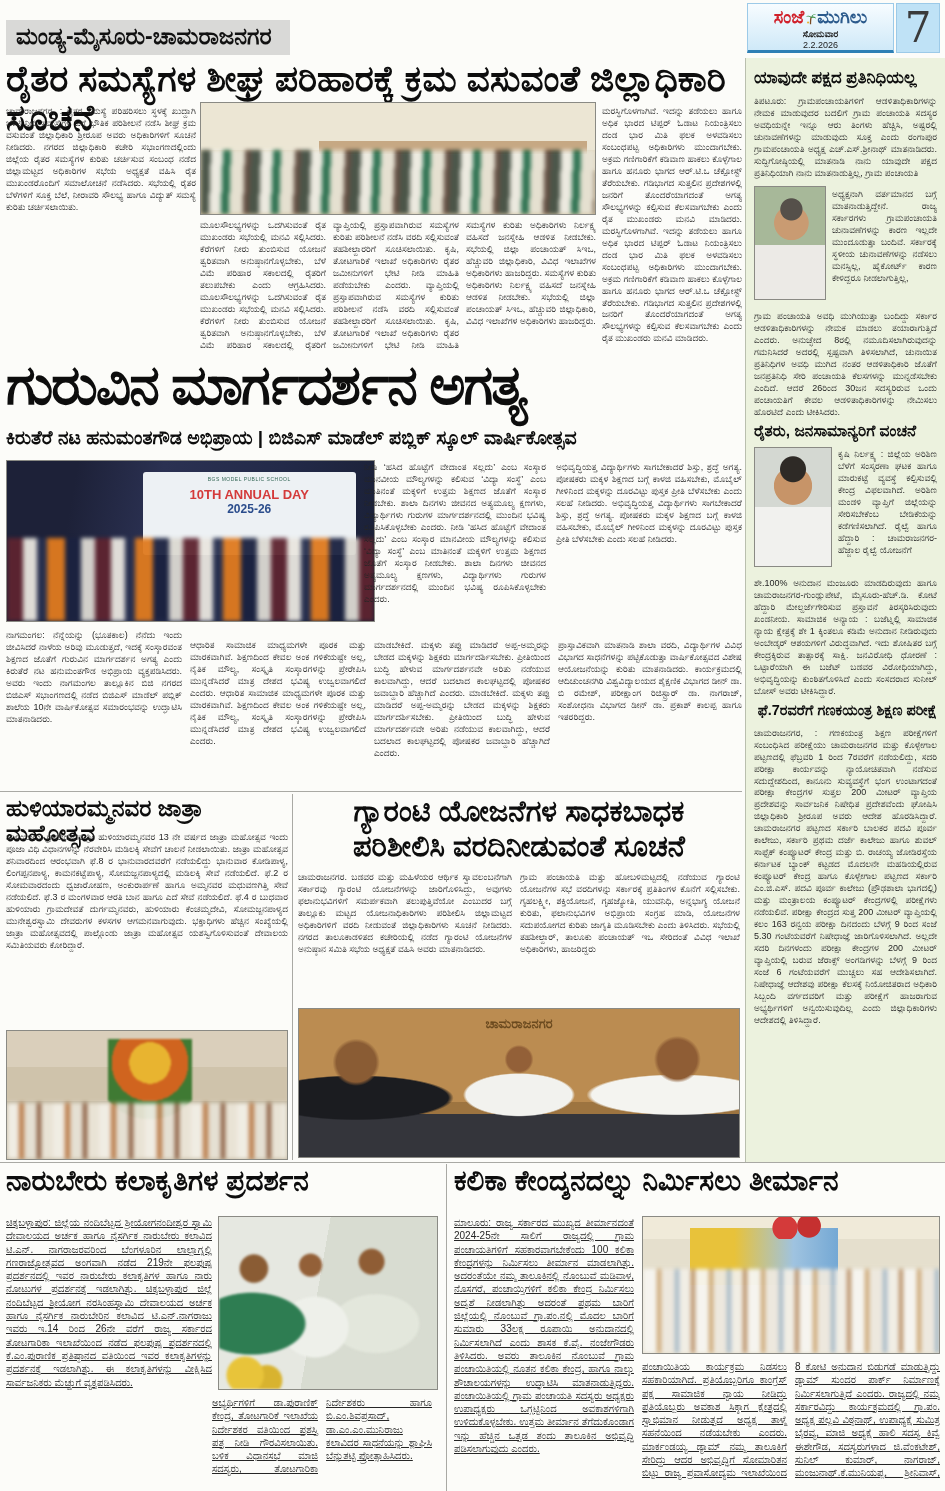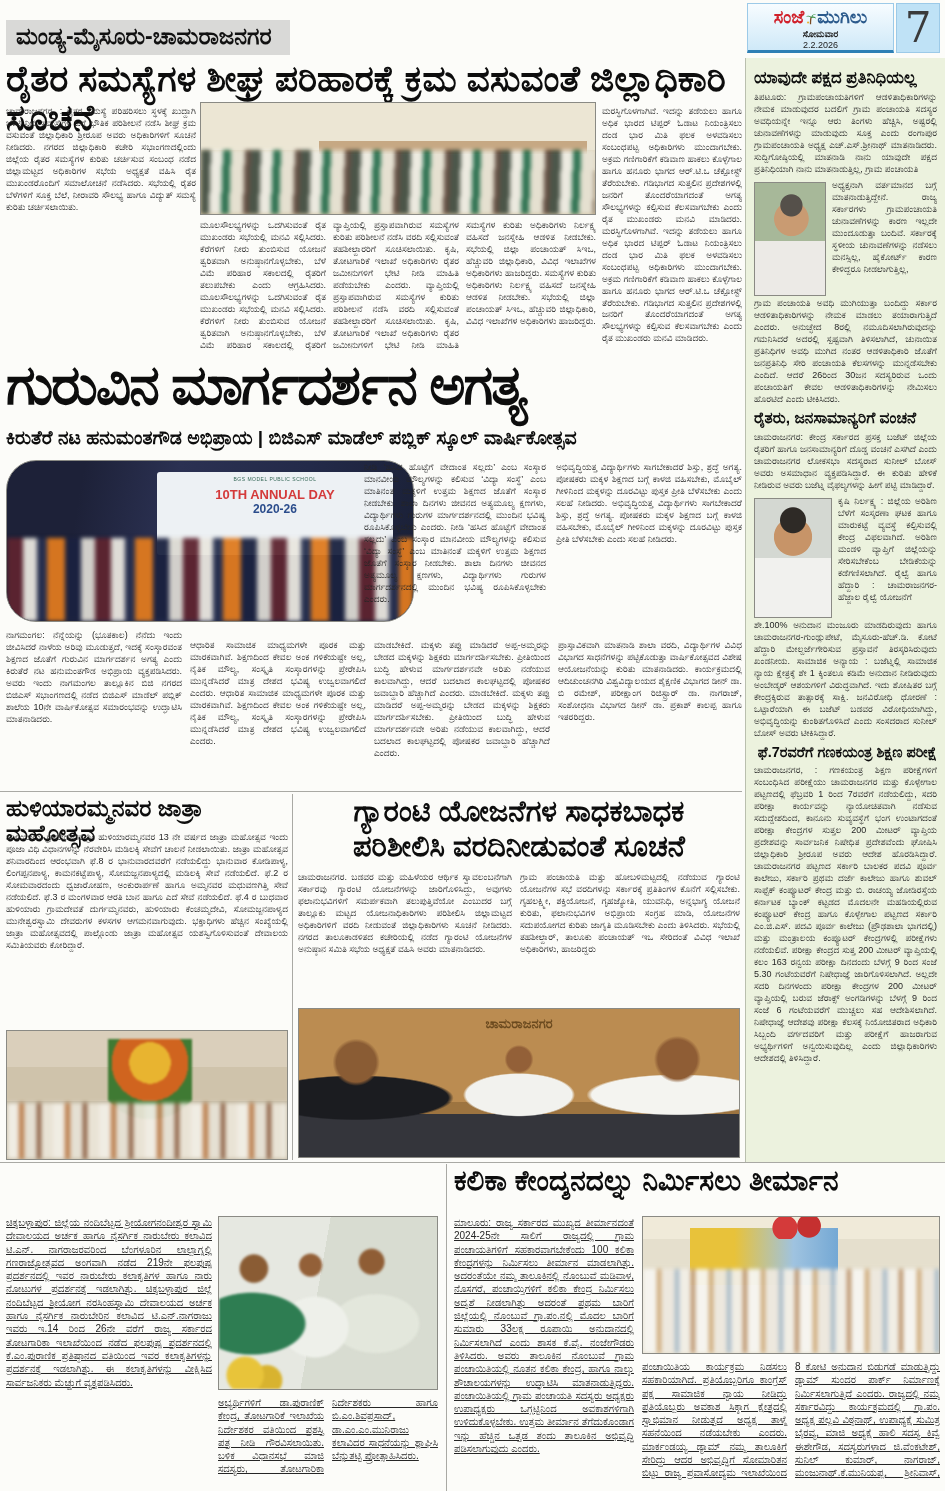--- a/index.html
+++ b/index.html
@@ -71,21 +71,21 @@
      background:linear-gradient(90deg,#e8c23a 0 30%,#9fc3e0 70%,#74a8d4);}
   .ph-group .balloons{position:absolute;left:42%;top:0;width:20%;height:16%;
      background:radial-gradient(circle at 30% 50%,#d43a3a 0 28%,rgba(0,0,0,0) 30%),
                 radial-gradient(circle at 70% 40%,#c53030 0 26%,rgba(0,0,0,0) 28%);}
   .ph-group .row{position:absolute;bottom:0;height:62%;left:0;right:0;opacity:.95;
      background:repeating-linear-gradient(90deg,#f7f6f1 0 14px,#c9a06a 14px 18px,#eee9df 18px 32px,#9eb4c6 32px 36px,#f2efe7 36px 48px,#b5885c 48px 52px);}
   
   .rail{background:#ecf2de;border-left:1px solid #b9bfae;padding:8px 8px 6px 8px;}
   .rail .rh{font-size:16.5px;font-weight:bold;line-height:1.15;margin:2px 0 5px 0;color:#0d0d0d;}
   .rail .rh2{font-size:15.5px;} .rail .rh3{font-size:14.5px;text-align:right;}
-  .rail .txt{margin-bottom:4px;}
+  .rail .txt{margin-bottom:4px;margin-top:9px;}
   .rport{float:left;margin:2px 6px 2px 0;position:relative;border:1px solid #8a8a84;}
   .clear{clear:both;}
   .vline{background:#a9a9a4;width:1px;}
   .hline{background:#a9a9a4;height:1px;}
   .q-head{font-size:29px;text-align:center;line-height:1.2;}
   svg{display:inline-block;vertical-align:-2px;}
 </style>
 </head>
 <body>
 
@@ -109,25 +109,25 @@
     <div class="dais"></div>
     <div class="crowd blur2"></div>
   </div>
   <div class="abs txt" style="left:200px;top:220px;width:126px;height:134px;">ಮೂಲಸೌಲಭ್ಯಗಳನ್ನು ಒದಗಿಸುವಂತೆ ರೈತ ಮುಖಂಡರು ಸಭೆಯಲ್ಲಿ ಮನವಿ ಸಲ್ಲಿಸಿದರು. ಕೆರೆಗಳಿಗೆ ನೀರು ತುಂಬಿಸುವ ಯೋಜನೆ ತ್ವರಿತವಾಗಿ ಅನುಷ್ಠಾನಗೊಳ್ಳಬೇಕು, ಬೆಳೆ ವಿಮೆ ಪರಿಹಾರ ಸಕಾಲದಲ್ಲಿ ರೈತರಿಗೆ ತಲುಪಬೇಕು ಎಂದು ಆಗ್ರಹಿಸಿದರು. ಮೂಲಸೌಲಭ್ಯಗಳನ್ನು ಒದಗಿಸುವಂತೆ ರೈತ ಮುಖಂಡರು ಸಭೆಯಲ್ಲಿ ಮನವಿ ಸಲ್ಲಿಸಿದರು. ಕೆರೆಗಳಿಗೆ ನೀರು ತುಂಬಿಸುವ ಯೋಜನೆ ತ್ವರಿತವಾಗಿ ಅನುಷ್ಠಾನಗೊಳ್ಳಬೇಕು, ಬೆಳೆ ವಿಮೆ ಪರಿಹಾರ ಸಕಾಲದಲ್ಲಿ ರೈತರಿಗೆ ತಲುಪಬೇಕು ಎಂದು ಆಗ್ರಹಿಸಿದರು.</div>
   <div class="abs txt" style="left:333px;top:220px;width:126px;height:134px;">ವ್ಯಾಪ್ತಿಯಲ್ಲಿ ಪ್ರಸ್ತಾಪವಾಗಿರುವ ಸಮಸ್ಯೆಗಳ ಕುರಿತು ಪರಿಶೀಲನೆ ನಡೆಸಿ ವರದಿ ಸಲ್ಲಿಸುವಂತೆ ತಹಶೀಲ್ದಾರರಿಗೆ ಸೂಚಿಸಲಾಯಿತು. ಕೃಷಿ, ತೋಟಗಾರಿಕೆ ಇಲಾಖೆ ಅಧಿಕಾರಿಗಳು ರೈತರ ಜಮೀನುಗಳಿಗೆ ಭೇಟಿ ನೀಡಿ ಮಾಹಿತಿ ಪಡೆಯಬೇಕು ಎಂದರು. ವ್ಯಾಪ್ತಿಯಲ್ಲಿ ಪ್ರಸ್ತಾಪವಾಗಿರುವ ಸಮಸ್ಯೆಗಳ ಕುರಿತು ಪರಿಶೀಲನೆ ನಡೆಸಿ ವರದಿ ಸಲ್ಲಿಸುವಂತೆ ತಹಶೀಲ್ದಾರರಿಗೆ ಸೂಚಿಸಲಾಯಿತು. ಕೃಷಿ, ತೋಟಗಾರಿಕೆ ಇಲಾಖೆ ಅಧಿಕಾರಿಗಳು ರೈತರ ಜಮೀನುಗಳಿಗೆ ಭೇಟಿ ನೀಡಿ ಮಾಹಿತಿ ಪಡೆಯಬೇಕು ಎಂದರು.</div>
   <div class="abs txt" style="left:466px;top:220px;width:130px;height:134px;">ಸಮಸ್ಯೆಗಳ ಕುರಿತು ಅಧಿಕಾರಿಗಳು ನಿರ್ಲಕ್ಷ್ಯ ವಹಿಸದೆ ಜನಸ್ನೇಹಿ ಆಡಳಿತ ನೀಡಬೇಕು. ಸಭೆಯಲ್ಲಿ ಜಿಲ್ಲಾ ಪಂಚಾಯತ್ ಸಿಇಒ, ಹೆಚ್ಚುವರಿ ಜಿಲ್ಲಾಧಿಕಾರಿ, ವಿವಿಧ ಇಲಾಖೆಗಳ ಅಧಿಕಾರಿಗಳು ಹಾಜರಿದ್ದರು. ಸಮಸ್ಯೆಗಳ ಕುರಿತು ಅಧಿಕಾರಿಗಳು ನಿರ್ಲಕ್ಷ್ಯ ವಹಿಸದೆ ಜನಸ್ನೇಹಿ ಆಡಳಿತ ನೀಡಬೇಕು. ಸಭೆಯಲ್ಲಿ ಜಿಲ್ಲಾ ಪಂಚಾಯತ್ ಸಿಇಒ, ಹೆಚ್ಚುವರಿ ಜಿಲ್ಲಾಧಿಕಾರಿ, ವಿವಿಧ ಇಲಾಖೆಗಳ ಅಧಿಕಾರಿಗಳು ಹಾಜರಿದ್ದರು.</div>
   <div class="abs txt" style="left:602px;top:106px;width:140px;height:250px;">ಮರಸ್ಥಿಗೊಳಗಾಗಿವೆ. ಇದನ್ನು ತಡೆಯಲು ಹಾಗೂ ಅಧಿಕ ಭಾರದ ಟಿಪ್ಪರ್ ಓಡಾಟ ನಿಯಂತ್ರಿಸಲು ದಂಡ ಭಾರ ಮಿತಿ ಫಲಕ ಅಳವಡಿಸಲು ಸಂಬಂಧಪಟ್ಟ ಅಧಿಕಾರಿಗಳು ಮುಂದಾಗಬೇಕು. ಅಕ್ರಮ ಗಣಿಗಾರಿಕೆಗೆ ಕಡಿವಾಣ ಹಾಕಲು ಕೊಳ್ಳೆಗಾಲ ಹಾಗೂ ಹನೂರು ಭಾಗದ ಆರ್.ಟಿ.ಒ ಚೆಕ್ಪೋಸ್ಟ್ ತೆರೆಯಬೇಕು. ಗಡಿಭಾಗದ ಸುತ್ತಲಿನ ಪ್ರದೇಶಗಳಲ್ಲಿ ಜನರಿಗೆ ತೊಂದರೆಯಾಗದಂತೆ ಅಗತ್ಯ ಸೌಲಭ್ಯಗಳನ್ನು ಕಲ್ಪಿಸುವ ಕೆಲಸವಾಗಬೇಕು ಎಂದು ರೈತ ಮುಖಂಡರು ಮನವಿ ಮಾಡಿದರು. ಮರಸ್ಥಿಗೊಳಗಾಗಿವೆ. ಇದನ್ನು ತಡೆಯಲು ಹಾಗೂ ಅಧಿಕ ಭಾರದ ಟಿಪ್ಪರ್ ಓಡಾಟ ನಿಯಂತ್ರಿಸಲು ದಂಡ ಭಾರ ಮಿತಿ ಫಲಕ ಅಳವಡಿಸಲು ಸಂಬಂಧಪಟ್ಟ ಅಧಿಕಾರಿಗಳು ಮುಂದಾಗಬೇಕು. ಅಕ್ರಮ ಗಣಿಗಾರಿಕೆಗೆ ಕಡಿವಾಣ ಹಾಕಲು ಕೊಳ್ಳೆಗಾಲ ಹಾಗೂ ಹನೂರು ಭಾಗದ ಆರ್.ಟಿ.ಒ ಚೆಕ್ಪೋಸ್ಟ್ ತೆರೆಯಬೇಕು. ಗಡಿಭಾಗದ ಸುತ್ತಲಿನ ಪ್ರದೇಶಗಳಲ್ಲಿ ಜನರಿಗೆ ತೊಂದರೆಯಾಗದಂತೆ ಅಗತ್ಯ ಸೌಲಭ್ಯಗಳನ್ನು ಕಲ್ಪಿಸುವ ಕೆಲಸವಾಗಬೇಕು ಎಂದು ರೈತ ಮುಖಂಡರು ಮನವಿ ಮಾಡಿದರು.</div>
 
   <div class="abs hl" style="left:6px;top:356px;width:736px;font-size:55px;letter-spacing:-2px;">ಗುರುವಿನ ಮಾರ್ಗದರ್ಶನ ಅಗತ್ಯ</div>
   <div class="abs hl" style="left:6px;top:428px;width:736px;font-size:19px;">ಕಿರುತೆರೆ ನಟ ಹನುಮಂತಗೌಡ ಅಭಿಪ್ರಾಯ | ಬಿಜಿಎಸ್ ಮಾಡೆಲ್ ಪಬ್ಲಿಕ್ ಸ್ಕೂಲ್ ವಾರ್ಷಿಕೋತ್ಸವ</div>
-  <div class="ph ph-bgs" style="left:6px;top:460px;width:408px;height:162px;border-radius:30px;">
+  <div class="ph ph-bgs" style="left:6px;top:460px;width:369px;height:162px;">
     <div class="banner">
       <div class="t0">BGS MODEL PUBLIC SCHOOL</div>
       <div class="t1">10TH ANNUAL DAY</div>
-      <div class="t2">2020-26</div>
+      <div class="t2">2025-26</div>
     </div>
     <div class="figs blur2"></div>
   </div>
   <div class="abs txt" style="left:364px;top:462px;width:182px;height:174px;">ನೀಡಿ ‘ಹಸಿದ ಹೊಟ್ಟೆಗೆ ವೇದಾಂತ ಸಲ್ಲದು’ ಎಂಬ ಸಂಸ್ಕಾರ ಮಾನವೀಯ ಮೌಲ್ಯಗಳನ್ನು ಕಲಿಸುವ ‘ವಿದ್ಯಾ ಸಂಸ್ಥೆ’ ಎಂಬ ಮಾತಿನಂತೆ ಮಕ್ಕಳಿಗೆ ಉತ್ತಮ ಶಿಕ್ಷಣದ ಜೊತೆಗೆ ಸಂಸ್ಕಾರ ನೀಡಬೇಕು. ಶಾಲಾ ದಿನಗಳು ಜೀವನದ ಅತ್ಯಮೂಲ್ಯ ಕ್ಷಣಗಳು, ವಿದ್ಯಾರ್ಥಿಗಳು ಗುರುಗಳ ಮಾರ್ಗದರ್ಶನದಲ್ಲಿ ಮುಂದಿನ ಭವಿಷ್ಯ ರೂಪಿಸಿಕೊಳ್ಳಬೇಕು ಎಂದರು. ನೀಡಿ ‘ಹಸಿದ ಹೊಟ್ಟೆಗೆ ವೇದಾಂತ ಸಲ್ಲದು’ ಎಂಬ ಸಂಸ್ಕಾರ ಮಾನವೀಯ ಮೌಲ್ಯಗಳನ್ನು ಕಲಿಸುವ ‘ವಿದ್ಯಾ ಸಂಸ್ಥೆ’ ಎಂಬ ಮಾತಿನಂತೆ ಮಕ್ಕಳಿಗೆ ಉತ್ತಮ ಶಿಕ್ಷಣದ ಜೊತೆಗೆ ಸಂಸ್ಕಾರ ನೀಡಬೇಕು. ಶಾಲಾ ದಿನಗಳು ಜೀವನದ ಅತ್ಯಮೂಲ್ಯ ಕ್ಷಣಗಳು, ವಿದ್ಯಾರ್ಥಿಗಳು ಗುರುಗಳ ಮಾರ್ಗದರ್ಶನದಲ್ಲಿ ಮುಂದಿನ ಭವಿಷ್ಯ ರೂಪಿಸಿಕೊಳ್ಳಬೇಕು ಎಂದರು.</div>
   <div class="abs txt" style="left:556px;top:462px;width:186px;height:174px;">ಅಭಿವೃದ್ಧಿಯತ್ತ ವಿದ್ಯಾರ್ಥಿಗಳು ಸಾಗಬೇಕಾದರೆ ಶಿಸ್ತು, ಶ್ರದ್ಧೆ ಅಗತ್ಯ. ಪೋಷಕರು ಮಕ್ಕಳ ಶಿಕ್ಷಣದ ಬಗ್ಗೆ ಕಾಳಜಿ ವಹಿಸಬೇಕು, ಮೊಬೈಲ್ ಗೀಳಿನಿಂದ ಮಕ್ಕಳನ್ನು ದೂರವಿಟ್ಟು ಪುಸ್ತಕ ಪ್ರೀತಿ ಬೆಳೆಸಬೇಕು ಎಂದು ಸಲಹೆ ನೀಡಿದರು. ಅಭಿವೃದ್ಧಿಯತ್ತ ವಿದ್ಯಾರ್ಥಿಗಳು ಸಾಗಬೇಕಾದರೆ ಶಿಸ್ತು, ಶ್ರದ್ಧೆ ಅಗತ್ಯ. ಪೋಷಕರು ಮಕ್ಕಳ ಶಿಕ್ಷಣದ ಬಗ್ಗೆ ಕಾಳಜಿ ವಹಿಸಬೇಕು, ಮೊಬೈಲ್ ಗೀಳಿನಿಂದ ಮಕ್ಕಳನ್ನು ದೂರವಿಟ್ಟು ಪುಸ್ತಕ ಪ್ರೀತಿ ಬೆಳೆಸಬೇಕು ಎಂದು ಸಲಹೆ ನೀಡಿದರು.</div>
   <div class="abs txt" style="left:6px;top:630px;width:176px;height:158px;">ನಾಗಮಂಗಲ: ನೆನ್ನೆಯನ್ನು (ಭೂತಕಾಲ) ನೆನೆದು ಇಂದು ಜೀವಿಸಿದರೆ ನಾಳೆಯ ಅರಿವು ಮೂಡುತ್ತದೆ, ಇದಕ್ಕೆ ಸಂಸ್ಕಾರವಂತ ಶಿಕ್ಷಣದ ಜೊತೆಗೆ ಗುರುವಿನ ಮಾರ್ಗದರ್ಶನ ಅಗತ್ಯ ಎಂದು ಕಿರುತೆರೆ ನಟ ಹನುಮಂತಗೌಡ ಅಭಿಪ್ರಾಯ ವ್ಯಕ್ತಪಡಿಸಿದರು. ಅವರು ಇಂದು ನಾಗಮಂಗಲ ತಾಲ್ಲೂಕಿನ ಬಿಜಿ ನಗರದ ಬಿಜಿಎಸ್ ಸಭಾಂಗಣದಲ್ಲಿ ನಡೆದ ಬಿಜಿಎಸ್ ಮಾಡೆಲ್ ಪಬ್ಲಿಕ್ ಶಾಲೆಯ 10ನೇ ವಾರ್ಷಿಕೋತ್ಸವ ಸಮಾರಂಭವನ್ನು ಉದ್ಘಾಟಿಸಿ ಮಾತನಾಡಿದರು.</div>
   <div class="abs txt" style="left:190px;top:640px;width:176px;height:148px;">ಆಧಾರಿತ ಸಾಮಾಜಿಕ ಮಾಧ್ಯಮಗಳೇ ಪೂರಕ ಮತ್ತು ಮಾರಕವಾಗಿವೆ. ಶಿಕ್ಷಣದಿಂದ ಕೇವಲ ಅಂಕ ಗಳಿಕೆಯಷ್ಟೇ ಅಲ್ಲ, ನೈತಿಕ ಮೌಲ್ಯ, ಸಂಸ್ಕೃತಿ ಸಂಸ್ಕಾರಗಳನ್ನು ಪ್ರೇರೇಪಿಸಿ ಮುನ್ನಡೆಸಿದರೆ ಮಾತ್ರ ದೇಶದ ಭವಿಷ್ಯ ಉಜ್ವಲವಾಗಲಿದೆ ಎಂದರು. ಆಧಾರಿತ ಸಾಮಾಜಿಕ ಮಾಧ್ಯಮಗಳೇ ಪೂರಕ ಮತ್ತು ಮಾರಕವಾಗಿವೆ. ಶಿಕ್ಷಣದಿಂದ ಕೇವಲ ಅಂಕ ಗಳಿಕೆಯಷ್ಟೇ ಅಲ್ಲ, ನೈತಿಕ ಮೌಲ್ಯ, ಸಂಸ್ಕೃತಿ ಸಂಸ್ಕಾರಗಳನ್ನು ಪ್ರೇರೇಪಿಸಿ ಮುನ್ನಡೆಸಿದರೆ ಮಾತ್ರ ದೇಶದ ಭವಿಷ್ಯ ಉಜ್ವಲವಾಗಲಿದೆ ಎಂದರು.</div>
   <div class="abs txt" style="left:374px;top:640px;width:176px;height:148px;">ಮಾಡಬೇಕಿದೆ. ಮಕ್ಕಳು ತಪ್ಪು ಮಾಡಿದರೆ ಅಪ್ಪ-ಅಮ್ಮರನ್ನು ಬೇಡದ ಮಕ್ಕಳನ್ನು ಶಿಕ್ಷಕರು ಮಾರ್ಗದರ್ಶಿಸಬೇಕು. ಪ್ರೀತಿಯಿಂದ ಬುದ್ಧಿ ಹೇಳುವ ಮಾರ್ಗದರ್ಶನವೇ ಅರಿತು ನಡೆಯುವ ಕಾಲವಾಗಿದ್ದು, ಆದರೆ ಬದಲಾದ ಕಾಲಘಟ್ಟದಲ್ಲಿ ಪೋಷಕರ ಜವಾಬ್ದಾರಿ ಹೆಚ್ಚಾಗಿದೆ ಎಂದರು. ಮಾಡಬೇಕಿದೆ. ಮಕ್ಕಳು ತಪ್ಪು ಮಾಡಿದರೆ ಅಪ್ಪ-ಅಮ್ಮರನ್ನು ಬೇಡದ ಮಕ್ಕಳನ್ನು ಶಿಕ್ಷಕರು ಮಾರ್ಗದರ್ಶಿಸಬೇಕು. ಪ್ರೀತಿಯಿಂದ ಬುದ್ಧಿ ಹೇಳುವ ಮಾರ್ಗದರ್ಶನವೇ ಅರಿತು ನಡೆಯುವ ಕಾಲವಾಗಿದ್ದು, ಆದರೆ ಬದಲಾದ ಕಾಲಘಟ್ಟದಲ್ಲಿ ಪೋಷಕರ ಜವಾಬ್ದಾರಿ ಹೆಚ್ಚಾಗಿದೆ ಎಂದರು.</div>
   <div class="abs txt" style="left:558px;top:640px;width:184px;height:148px;">ಪ್ರಾಸ್ತಾವಿಕವಾಗಿ ಮಾತನಾಡಿ ಶಾಲಾ ವರದಿ, ವಿದ್ಯಾರ್ಥಿಗಳ ವಿವಿಧ ವಿಭಾಗದ ಸಾಧನೆಗಳನ್ನು ಪಟ್ಟಿಕೊಡುತ್ತಾ ವಾರ್ಷಿಕೋತ್ಸವದ ವಿಶೇಷ ಆಯೋಜನೆಯನ್ನು ಕುರಿತು ಮಾತನಾಡಿದರು. ಕಾರ್ಯಕ್ರಮದಲ್ಲಿ ಆದಿಚುಂಚನಗಿರಿ ವಿಶ್ವವಿದ್ಯಾಲಯದ ಶೈಕ್ಷಣಿಕ ವಿಭಾಗದ ಡೀನ್ ಡಾ. ಬಿ ರಮೇಶ್, ಪರೀಕ್ಷಾಂಗ ರಿಜಿಸ್ಟ್ರಾರ್ ಡಾ. ನಾಗರಾಜ್, ಸಂಶೋಧನಾ ವಿಭಾಗದ ಡೀನ್ ಡಾ. ಪ್ರಕಾಶ್ ಕಾಲಪ್ಪ ಹಾಗೂ ಇತರರಿದ್ದರು.</div>
 
@@ -150,37 +150,37 @@
   </div>
 
   <div class="abs rail" style="left:745px;top:58px;width:200px;height:1104px;overflow:hidden;">
     <div class="rh">ಯಾವುದೇ ಪಕ್ಷದ ಪ್ರತಿನಿಧಿಯಲ್ಲ</div>
     <div class="txt">ತಿಪಟೂರು: ಗ್ರಾಮಪಂಚಾಯತಿಗಳಿಗೆ ಆಡಳಿತಾಧಿಕಾರಿಗಳನ್ನು ನೇಮಕ ಮಾಡುವುದರ ಬದಲಿಗೆ ಗ್ರಾಮ ಪಂಚಾಯತಿ ಸದಸ್ಯರ ಅವಧಿಯನ್ನೇ ಇನ್ನೂ ಆರು ತಿಂಗಳು ಹೆಚ್ಚಿಸಿ, ಅಷ್ಟರಲ್ಲಿ ಚುನಾವಣೆಗಳನ್ನು ಮಾಡುವುದು ಸೂಕ್ತ ಎಂದು ರಂಗಾಪುರ ಗ್ರಾಮಪಂಚಾಯತಿ ಅಧ್ಯಕ್ಷ ಎಚ್.ಎಸ್.ಶ್ರೀನಾಥ್ ಮಾತನಾಡಿದರು. ಸುದ್ದಿಗೋಷ್ಠಿಯಲ್ಲಿ ಮಾತನಾಡಿ ನಾನು ಯಾವುದೇ ಪಕ್ಷದ ಪ್ರತಿನಿಧಿಯಾಗಿ ನಾನು ಮಾತನಾಡುತ್ತಿಲ್ಲ, ಗ್ರಾಮ ಪಂಚಾಯತಿ</div>
     <div class="rport ph-portrait1" style="width:70px;height:112px;"></div>
     <div class="txt">ಅಧ್ಯಕ್ಷನಾಗಿ ವರ್ತಮಾನದ ಬಗ್ಗೆ ಮಾತನಾಡುತ್ತಿದ್ದೇನೆ. ರಾಜ್ಯ ಸರ್ಕಾರಗಳು ಗ್ರಾಮಪಂಚಾಯತಿ ಚುನಾವಣೆಗಳನ್ನು ಕಾರಣ ಇಲ್ಲದೇ ಮುಂದೂಡುತ್ತಾ ಬಂದಿವೆ. ಸರ್ಕಾರಕ್ಕೆ ಸ್ಥಳೀಯ ಚುನಾವಣೆಗಳನ್ನು ನಡೆಸಲು ಮನಸ್ಸಿಲ್ಲ, ಹೈಕೋರ್ಟ್ ಕಾರಣ ಕೇಳಿದ್ದರೂ ನೀಡಲಾಗುತ್ತಿಲ್ಲ,</div>
     <div class="clear"></div>
     <div class="txt">ಗ್ರಾಮ ಪಂಚಾಯತಿ ಅವಧಿ ಮುಗಿಯುತ್ತಾ ಬಂದಿದ್ದು ಸರ್ಕಾರ ಆಡಳಿತಾಧಿಕಾರಿಗಳನ್ನು ನೇಮಕ ಮಾಡಲು ತಯಾರಾಗುತ್ತಿದೆ ಎಂದರು. ಅನುಚ್ಛೇದ 8ರಲ್ಲಿ ನಮೂದಿಸಲಾಗಿರುವುದನ್ನು ಗಮನಿಸಿದರೆ ಅದರಲ್ಲಿ ಸ್ಪಷ್ಟವಾಗಿ ತಿಳಿಸಲಾಗಿದೆ, ಚುನಾಯಿತ ಪ್ರತಿನಿಧಿಗಳ ಅವಧಿ ಮುಗಿದ ನಂತರ ಆಡಳಿತಾಧಿಕಾರಿ ಜೊತೆಗೆ ಜನಪ್ರತಿನಿಧಿ ಸೇರಿ ಪಂಚಾಯತಿ ಕೆಲಸಗಳನ್ನು ಮುನ್ನಡೆಸಬೇಕು ಎಂದಿದೆ. ಆದರೆ 26ರಿಂದ 30ಜನ ಸದಸ್ಯರಿರುವ ಒಂದು ಪಂಚಾಯತಿಗೆ ಕೇವಲ ಆಡಳಿತಾಧಿಕಾರಿಗಳನ್ನು ನೇಮಿಸಲು ಹೊರಟಿದೆ ಎಂದು ಟೀಕಿಸಿದರು.</div>
     <div class="rh rh2">ರೈತರು, ಜನಸಾಮಾನ್ಯರಿಗೆ ವಂಚನೆ</div>
-    <div class="txt">ಚಾಮರಾಜನಗರ: ಕೇಂದ್ರ ಸರ್ಕಾರದ ಪ್ರಸಕ್ತ ಬಜೆಟ್ ಜಿಲ್ಲೆಯ ರೈತರಿಗೆ ಹಾಗೂ ಜನಸಾಮಾನ್ಯರಿಗೆ ದೊಡ್ಡ ವಂಚನೆ ಎಸಗಿದೆ ಎಂದು ಚಾಮರಾಜನಗರ ಲೋಕಸಭಾ ಸದಸ್ಯರಾದ ಸುನೀಲ್ ಬೋಸ್ ಅವರು ಅಸಮಾಧಾನ ವ್ಯಕ್ತಪಡಿಸಿದ್ದಾರೆ. ಈ ಕುರಿತು ಹೇಳಿಕೆ ನೀಡಿರುವ ಅವರು ಬಜೆಟ್ನ ವೈಫಲ್ಯಗಳನ್ನು ಹೀಗೆ ಪಟ್ಟಿ ಮಾಡಿದ್ದಾರೆ.</div>
     <div class="rport ph-portrait2" style="width:76px;height:118px;"></div>
     <div class="txt">ಕೃಷಿ ನಿರ್ಲಕ್ಷ್ಯ : ಜಿಲ್ಲೆಯ ಅರಿಶಿಣ ಬೆಳೆಗೆ ಸಂಸ್ಕರಣಾ ಘಟಕ ಹಾಗೂ ಮಾರುಕಟ್ಟೆ ವ್ಯವಸ್ಥೆ ಕಲ್ಪಿಸುವಲ್ಲಿ ಕೇಂದ್ರ ವಿಫಲವಾಗಿದೆ. ಅರಿಶಿಣ ಮಂಡಳಿ ವ್ಯಾಪ್ತಿಗೆ ಜಿಲ್ಲೆಯನ್ನು ಸೇರಿಸಬೇಕೆಂಬ ಬೇಡಿಕೆಯನ್ನು ಕಡೆಗಣಿಸಲಾಗಿದೆ. ರೈಲ್ವೆ ಹಾಗೂ ಹೆದ್ದಾರಿ : ಚಾಮರಾಜನಗರ-ಹೆಜ್ಜಾಲ ರೈಲ್ವೆ ಯೋಜನೆಗೆ</div>
     <div class="clear"></div>
     <div class="txt">ಶೇ.100% ಅನುದಾನ ಮಂಜೂರು ಮಾಡದಿರುವುದು ಹಾಗೂ ಚಾಮರಾಜನಗರ-ಗುಂಡ್ಲುಪೇಟೆ, ಮೈಸೂರು-ಹೆಚ್.ಡಿ. ಕೋಟೆ ಹೆದ್ದಾರಿ ಮೇಲ್ದರ್ಜೆಗೇರಿಸುವ ಪ್ರಸ್ತಾವನೆ ತಿರಸ್ಕರಿಸಿರುವುದು ಖಂಡನೀಯ. ಸಾಮಾಜಿಕ ಅನ್ಯಾಯ : ಬಜೆಟ್ನಲ್ಲಿ ಸಾಮಾಜಿಕ ನ್ಯಾಯ ಕ್ಷೇತ್ರಕ್ಕೆ ಶೇ 1 ಕ್ಕಿಂತಲೂ ಕಡಿಮೆ ಅನುದಾನ ನೀಡಿರುವುದು ಅಂಬೇಡ್ಕರ್ ಆಶಯಗಳಿಗೆ ವಿರುದ್ಧವಾಗಿದೆ. ಇದು ಶೋಷಿತರ ಬಗ್ಗೆ ಕೇಂದ್ರಕ್ಕಿರುವ ತಾತ್ಸಾರಕ್ಕೆ ಸಾಕ್ಷಿ. ಜನವಿರೋಧಿ ಧೋರಣೆ : ಒಟ್ಟಾರೆಯಾಗಿ ಈ ಬಜೆಟ್ ಬಡವರ ವಿರೋಧಿಯಾಗಿದ್ದು, ಅಭಿವೃದ್ಧಿಯನ್ನು ಕುಂಠಿತಗೊಳಿಸಿದೆ ಎಂದು ಸಂಸದರಾದ ಸುನೀಲ್ ಬೋಸ್ ಅವರು ಟೀಕಿಸಿದ್ದಾರೆ.</div>
     <div class="rh rh3">ಫೆ.7ರವರೆಗೆ ಗಣಕಯಂತ್ರ ಶಿಕ್ಷಣ ಪರೀಕ್ಷೆ</div>
     <div class="txt">ಚಾಮರಾಜನಗರ, : ಗಣಕಯಂತ್ರ ಶಿಕ್ಷಣ ಪರೀಕ್ಷೆಗಳಿಗೆ ಸಂಬಂಧಿಸಿದ ಪರೀಕ್ಷೆಯು ಚಾಮರಾಜನಗರ ಮತ್ತು ಕೊಳ್ಳೇಗಾಲ ಪಟ್ಟಣದಲ್ಲಿ ಫೆಬ್ರವರಿ 1 ರಿಂದ 7ರವರೆಗೆ ನಡೆಯಲಿದ್ದು, ಸದರಿ ಪರೀಕ್ಷಾ ಕಾರ್ಯವನ್ನು ನ್ಯಾಯೋಚಿತವಾಗಿ ನಡೆಸುವ ಸದುದ್ದೇಶದಿಂದ, ಕಾನೂನು ಸುವ್ಯವಸ್ಥೆಗೆ ಭಂಗ ಉಂಟಾಗದಂತೆ ಪರೀಕ್ಷಾ ಕೇಂದ್ರಗಳ ಸುತ್ತಲ 200 ಮೀಟರ್ ವ್ಯಾಪ್ತಿಯ ಪ್ರದೇಶವನ್ನು ಸಾರ್ವಜನಿಕ ನಿಷೇಧಿತ ಪ್ರದೇಶವೆಂದು ಘೋಷಿಸಿ ಜಿಲ್ಲಾಧಿಕಾರಿ ಶ್ರೀರೂಪ ಅವರು ಆದೇಶ ಹೊರಡಿಸಿದ್ದಾರೆ. ಚಾಮರಾಜನಗರ ಪಟ್ಟಣದ ಸರ್ಕಾರಿ ಬಾಲಕರ ಪದವಿ ಪೂರ್ವ ಕಾಲೇಜು, ಸರ್ಕಾರಿ ಪ್ರಥಮ ದರ್ಜೆ ಕಾಲೇಜು ಹಾಗೂ ಶುವಲ್ ಸಾಫ್ಟೆಕ್ ಕಂಪ್ಯೂಟರ್ ಕೇಂದ್ರ ಮತ್ತು ಬಿ. ರಾಚಯ್ಯ ಜೋಡಿರಸ್ತೆಯ ಕರ್ನಾಟಕ ಬ್ಯಾಂಕ್ ಕಟ್ಟಡದ ಮೊದಲನೇ ಮಹಡಿಯಲ್ಲಿರುವ ಕಂಪ್ಯೂಟರ್ ಕೇಂದ್ರ ಹಾಗೂ ಕೊಳ್ಳೇಗಾಲ ಪಟ್ಟಣದ ಸರ್ಕಾರಿ ಎಂ.ಜಿ.ಎಸ್. ಪದವಿ ಪೂರ್ವ ಕಾಲೇಜು (ಪ್ರೌಢಶಾಲಾ ಭಾಗದಲ್ಲಿ) ಮತ್ತು ಮಂತ್ರಾಲಯ ಕಂಪ್ಯೂಟರ್ ಕೇಂದ್ರಗಳಲ್ಲಿ ಪರೀಕ್ಷೆಗಳು ನಡೆಯಲಿವೆ. ಪರೀಕ್ಷಾ ಕೇಂದ್ರದ ಸುತ್ತ 200 ಮೀಟರ್ ವ್ಯಾಪ್ತಿಯಲ್ಲಿ ಕಲಂ 163 ರನ್ವಯ ಪರೀಕ್ಷಾ ದಿನದಂದು ಬೆಳಗ್ಗೆ 9 ರಿಂದ ಸಂಜೆ 5.30 ಗಂಟೆಯವರೆಗೆ ನಿಷೇಧಾಜ್ಞೆ ಜಾರಿಗೊಳಿಸಲಾಗಿದೆ. ಅಲ್ಲದೇ ಸದರಿ ದಿನಗಳಂದು ಪರೀಕ್ಷಾ ಕೇಂದ್ರಗಳ 200 ಮೀಟರ್ ವ್ಯಾಪ್ತಿಯಲ್ಲಿ ಬರುವ ಜೆರಾಕ್ಸ್ ಅಂಗಡಿಗಳನ್ನು ಬೆಳಗ್ಗೆ 9 ರಿಂದ ಸಂಜೆ 6 ಗಂಟೆಯವರೆಗೆ ಮುಚ್ಚಲು ಸಹ ಆದೇಶಿಸಲಾಗಿದೆ. ನಿಷೇಧಾಜ್ಞೆ ಆದೇಶವು ಪರೀಕ್ಷಾ ಕೆಲಸಕ್ಕೆ ನಿಯೋಜಿತರಾದ ಅಧಿಕಾರಿ ಸಿಬ್ಬಂದಿ ವರ್ಗದವರಿಗೆ ಮತ್ತು ಪರೀಕ್ಷೆಗೆ ಹಾಜರಾಗುವ ಅಭ್ಯರ್ಥಿಗಳಿಗೆ ಅನ್ವಯಿಸುವುದಿಲ್ಲ ಎಂದು ಜಿಲ್ಲಾಧಿಕಾರಿಗಳು ಆದೇಶದಲ್ಲಿ ತಿಳಿಸಿದ್ದಾರೆ.</div>
   </div>
 
   <div class="abs hline" style="left:0;top:1162px;width:945px;"></div>
   <div class="abs vline" style="left:446px;top:1164px;height:327px;"></div>
 
+  <div class="abs hl" style="left:6px;top:1166px;width:432px;font-size:28px;">ನಾರುಬೇರು ಕಲಾಕೃತಿಗಳ ಪ್ರದರ್ಶನ</div>
   <div class="abs txt sm" style="left:6px;top:1216px;width:206px;height:270px;">ಚಿಕ್ಕಬಳ್ಳಾಪುರ: ಜಿಲ್ಲೆಯ ನಂದಿಬೆಟ್ಟದ ಶ್ರೀಯೋಗನಂದೀಶ್ವರ ಸ್ವಾಮಿ ದೇವಾಲಯದ ಅರ್ಚಕ ಹಾಗೂ ನೈಸರ್ಗಿಕ ನಾರುಬೇರು ಕಲಾವಿದ ಟಿ.ಎನ್. ನಾಗರಾಜರವರಿಂದ ಬೆಂಗಳೂರಿನ ಲಾಲ್ಬಾಗ್ನಲ್ಲಿ ಗಣರಾಜ್ಯೋತ್ಸವದ ಅಂಗವಾಗಿ ನಡೆದ 219ನೇ ಫಲಪುಷ್ಪ ಪ್ರದರ್ಶನದಲ್ಲಿ ಇವರ ನಾರುಬೇರು ಕಲಾಕೃತಿಗಳ ಹಾಗೂ ನಾರು ನೋಟುಗಳ ಪ್ರದರ್ಶನಕ್ಕೆ ಇಡಲಾಗಿತ್ತು. ಚಿಕ್ಕಬಳ್ಳಾಪುರ ಜಿಲ್ಲೆ ನಂದಿಬೆಟ್ಟದ ಶ್ರೀಯೋಗ ನರಸಿಂಹಸ್ವಾಮಿ ದೇವಾಲಯದ ಅರ್ಚಕ ಹಾಗೂ ನೈಸರ್ಗಿಕ ನಾರುಬೇರಿನ ಕಲಾವಿದ ಟಿ.ಎನ್.ನಾಗರಾಜು ಇವರು ಇ.14 ರಿಂದ 26ನೇ ವರೆಗೆ ರಾಜ್ಯ ಸರ್ಕಾರದ ತೋಟಗಾರಿಕಾ ಇಲಾಖೆಯಿಂದ ನಡೆದ ಫಲಪುಷ್ಪ ಪ್ರದರ್ಶನದಲ್ಲಿ ಕೆ.ಎಂ.ಪುರಾಣಿಕ ಪ್ರತಿಷ್ಠಾನದ ವತಿಯಿಂದ ಇವರ ಕಲಾಕೃತಿಗಳನ್ನು ಪ್ರದರ್ಶನಕ್ಕೆ ಇಡಲಾಗಿತ್ತು. ಈ ಕಲಾಕೃತಿಗಳನ್ನು ವೀಕ್ಷಿಸಿದ ಸಾರ್ವಜನಿಕರು ಮೆಚ್ಚುಗೆ ವ್ಯಕ್ತಪಡಿಸಿದರು.</div>
   <div class="ph ph-cert" style="left:218px;top:1216px;width:220px;height:174px;">
     <div class="figs blur1"></div>
   </div>
-  <div class="abs txt sm" style="left:218px;top:1396px;width:220px;height:92px;column-count:2;column-gap:8px;">ಅಭ್ಯರ್ಥಿಗಳಿಗೆ ಡಾ.ಪುರಾಣಿಕ್ ಕೇಂದ್ರ, ತೋಟಗಾರಿಕೆ ಇಲಾಖೆಯ ನಿರ್ದೇಶಕರ ವತಿಯಿಂದ ಪ್ರಶಸ್ತಿ ಪತ್ರ ನೀಡಿ ಗೌರವಿಸಲಾಯಿತು. ಬಳಿಕ ವಿಧಾನಸಭೆ ಮಾಜಿ ಸದಸ್ಯರು, ತೋಟಗಾರಿಕಾ ನಿರ್ದೇಶಕರು ಹಾಗೂ ಬಿ.ಎಂ.ಶಿವಪ್ರಸಾದ್, ಡಾ.ಎಂ.ಎಂ.ಮುನಿರಾಜು ಕಲಾವಿದರ ಸಾಧನೆಯನ್ನು ಶ್ಲಾಘಿಸಿ ಬೆನ್ನುತಟ್ಟಿ ಪ್ರೋತ್ಸಾಹಿಸಿದರು.</div>
+  <div class="abs txt sm" style="left:212px;top:1396px;width:220px;height:92px;column-count:2;column-gap:8px;">ಅಭ್ಯರ್ಥಿಗಳಿಗೆ ಡಾ.ಪುರಾಣಿಕ್ ಕೇಂದ್ರ, ತೋಟಗಾರಿಕೆ ಇಲಾಖೆಯ ನಿರ್ದೇಶಕರ ವತಿಯಿಂದ ಪ್ರಶಸ್ತಿ ಪತ್ರ ನೀಡಿ ಗೌರವಿಸಲಾಯಿತು. ಬಳಿಕ ವಿಧಾನಸಭೆ ಮಾಜಿ ಸದಸ್ಯರು, ತೋಟಗಾರಿಕಾ ನಿರ್ದೇಶಕರು ಹಾಗೂ ಬಿ.ಎಂ.ಶಿವಪ್ರಸಾದ್, ಡಾ.ಎಂ.ಎಂ.ಮುನಿರಾಜು ಕಲಾವಿದರ ಸಾಧನೆಯನ್ನು ಶ್ಲಾಘಿಸಿ ಬೆನ್ನುತಟ್ಟಿ ಪ್ರೋತ್ಸಾಹಿಸಿದರು.</div>
 
   <div class="abs hl" style="left:454px;top:1166px;width:486px;font-size:28px;">ಕಲಿಕಾ ಕೇಂದ್ಶನದಲ್ನು ನಿರ್ಮಿಸಲು ತೀರ್ಮಾನ</div>
   <div class="abs txt sm" style="left:454px;top:1216px;width:180px;height:270px;">ಮಾಲೂರು: ರಾಜ್ಯ ಸರ್ಕಾರದ ಮುಖ್ಯದ ತೀರ್ಮಾನದಂತೆ 2024-25ನೇ ಸಾಲಿಗೆ ರಾಜ್ಯದಲ್ಲಿ ಗ್ರಾಮ ಪಂಚಾಯತಿಗಳಿಗೆ ಸಹಕಾರವಾಗಬೇಕೆಂದು 100 ಕಲಿಕಾ ಕೇಂದ್ರಗಳನ್ನು ನಿರ್ಮಿಸಲು ತೀರ್ಮಾನ ಮಾಡಲಾಗಿತ್ತು. ಅದರಂತೆಯೇ ನಮ್ಮ ತಾಲೂಕಿನಲ್ಲಿ ನೊಂಬುವೆ ಮಡಿವಾಳ, ನೊಸಗರೆ, ಪಂಚಾಯ್ತಿಗಳಿಗೆ ಕಲಿಕಾ ಕೇಂದ್ರ ನಿರ್ಮಿಸಲು ಅದೃಶೆ ನೀಡಲಾಗಿತ್ತು ಅದರಂತೆ ಪ್ರಥಮ ಬಾರಿಗೆ ಜಿಲ್ಲೆಯಲ್ಲಿ ನೊಂಬುವೆ ಗ್ರಾ.ಪಂ.ನಲ್ಲಿ ಮೊದಲ ಬಾರಿಗೆ ಸುಮಾರು 33ಲಕ್ಷ ರೂಪಾಯಿ ಅನುದಾನದಲ್ಲಿ ನಿರ್ಮಿಸಲಾಗಿದೆ ಎಂದು ಶಾಸಕ ಕೆ.ವೈ. ನಂಜೇಗೌಡರು ತಿಳಿಸಿದರು. ಅವರು ತಾಲೂಕಿನ ನೊಂಬುವೆ ಗ್ರಾಮ ಪಂಚಾಯಿತಿಯಲ್ಲಿ ನೂತನ ಕಲಿಕಾ ಕೇಂದ್ರ, ಹಾಗೂ ನಾಲ್ಕು ಶೌಚಾಲಯಗಳನ್ನು ಉದ್ಘಾಟಿಸಿ ಮಾತನಾಡುತ್ತಿದ್ದರು. ಪಂಚಾಯಿತಿಯಲ್ಲಿ ಗ್ರಾಮ ಪಂಚಾಯತಿ ಸದಸ್ಯರು ಅಧ್ಯಕ್ಷರು ಉಪಾಧ್ಯಕ್ಷರು ಒಗ್ಗಟ್ಟಿನಿಂದ ಅವಕಾಶಗಳಿಗಾಗಿ ಉಳಿದುಕೊಳ್ಳಬೇಕು. ಉತ್ತಮ ತೀರ್ಮಾನ ತೆಗೆದುಕೊಂಡಾಗ ಇನ್ನು ಹೆಚ್ಚಿನ ಒತ್ತಡ ತಂದು ತಾಲೂಕಿನ ಅಭಿವೃದ್ಧಿ ಪಡಿಸಲಾಗುವುದು ಎಂದರು.</div>
   <div class="ph ph-group" style="left:642px;top:1216px;width:298px;height:138px;">
     <div class="banner2"></div>
     <div class="balloons"></div>
     <div class="row blur2"></div>
   </div>
   <div class="abs txt sm" style="left:642px;top:1360px;width:298px;height:128px;column-count:2;column-gap:8px;"><span>ಪಂಚಾಯಿತಿಯ ಕಾರ್ಯಕ್ರಮ ನಿಡಸಲು ಸಹಕಾರಿಯಾಗಿದೆ. ಪ್ರತಿಯೊಬ್ಬರಿಗೂ ಕಾಂಗ್ರೆಸ್ ಪಕ್ಷ ಸಾಮಾಜಿಕ ನ್ಯಾಯ ನೀಡಿದ್ದು ಪ್ರತಿಯೊಬ್ಬರು ಅವಕಾಶ ಸಿಕ್ಕಾಗ ಕ್ಷೇತ್ರದಲ್ಲಿ ಸ್ವಾಭಿಮಾನ ನೀಡುತ್ತದೆ ಅಧ್ಯಕ್ಷ ತಾಳ್ಮೆ ಸಹನೆಯಿಂದ ನಡೆಯಬೇಕು ಎಂದರು. ಮಾರ್ಕಂಡಯ್ಯ ಡ್ಯಾಮ್ ನಮ್ಮ ತಾಲೂಕಿಗೆ ಸೇರಿದ್ದು ಆದರ ಅಭಿವೃದ್ಧಿಗೆ ಸೋಮಾರಿತನ ಬಿಟ್ಟು ರಾಜ್ಯ ಪ್ರವಾಸೋದ್ಯಮ ಇಲಾಖೆಯಿಂದ 8 ಕೋಟಿ ಅನುದಾನ ಬಿಡುಗಡೆ ಮಾಡುತ್ತಿದ್ದು ಡ್ಯಾಮ್ ಸುಂದರ ಪಾರ್ಕ್ ನಿರ್ಮಾಣಕ್ಕೆ ನಿರ್ಮಿಸಲಾಗುತ್ತಿದೆ ಎಂದರು. ರಾಜ್ಯದಲ್ಲಿ ನಮ್ಮ ಸರ್ಕಾರವಿದ್ದು</span> <span>ಕಾರ್ಯಕ್ರಮದಲ್ಲಿ ಗ್ರಾ.ಪಂ. ಅಧ್ಯಕ್ಷ ಪಲ್ಲವಿ ವಿಠ್ಠನಾಥ್, ಉಪಾಧ್ಯಕ್ಷೆ ಸುಮಿತ್ರ ಬೈರವ್ಯ, ಮಾಜಿ ಅಧ್ಯಕ್ಷೆ ಹಾಲಿ ಸದಸ್ಯ ಕಿವ್ವೆ ಈಶೇಗೌಡ, ಸದಸ್ಯರುಗಳಾದ ಜಿ.ವೆಂಕಟೇಶ್, ಸುನಿಲ್ ಕುಮಾರ್, ನಾಗರಾಜ್, ಮಂಜುನಾಥ್.ಕೆ.ಮುನಿಯಪ್ಪ, ಶ್ರೀನಿವಾಸ್, ವೆಂಕಟರಾಜು, ಶೋಭಾ ಸುಬ್ರಮಣಿ, ರಮ್ಯಾ, ಮಂಜುಳಾ, ರಾಧಮ್ಮ, ರಾಮ ದಕ್ಷಮ್ಮ, ಸಿ.ಮಂಜುಳಾ ಹಾಗೂ ಕಿಜೆ ಪಳ್ಳಿ ಗ್ರಾ.ಪಂದ ಅಧ್ಯಕ್ಷ ಎಂ. ಮುರುಗೇಶ್, ಉಪಾಧ್ಯಕ್ಷ ಮಮತಾ ಶಶಿಧರ್, ರಾಜಕುಮಾರ್ ಹೆಚ್.ವಿ, ಪಿಡಿಒ ಗೇಮ್ಚ್ಹಾನ್, ಕಾರ್ಯದರ್ಶಿ ಸವಿತಾ ಎಂ, ಜೆ.ಇ.ಇಮ್ರಾನ್, ಬಿಲ್ ಕಲೆಕ್ಟರ್ ಮಂಜುನಾಥ್, ಎ.ಟಿಒ ಅವಿನಾಶ್ ಎಂ.ಕೆ ಸಿಬ್ಬಂದಿ ವರ್ಗ ಹಾಜರಿದ್ದರು.</span></div>
 

